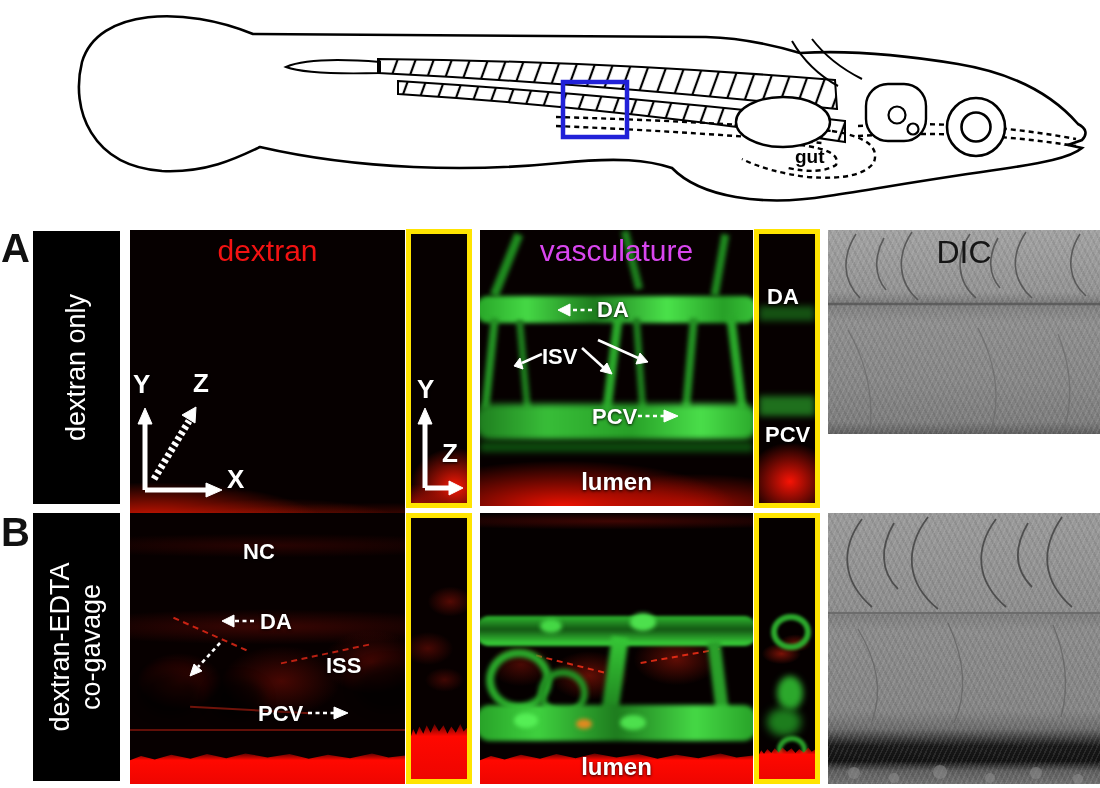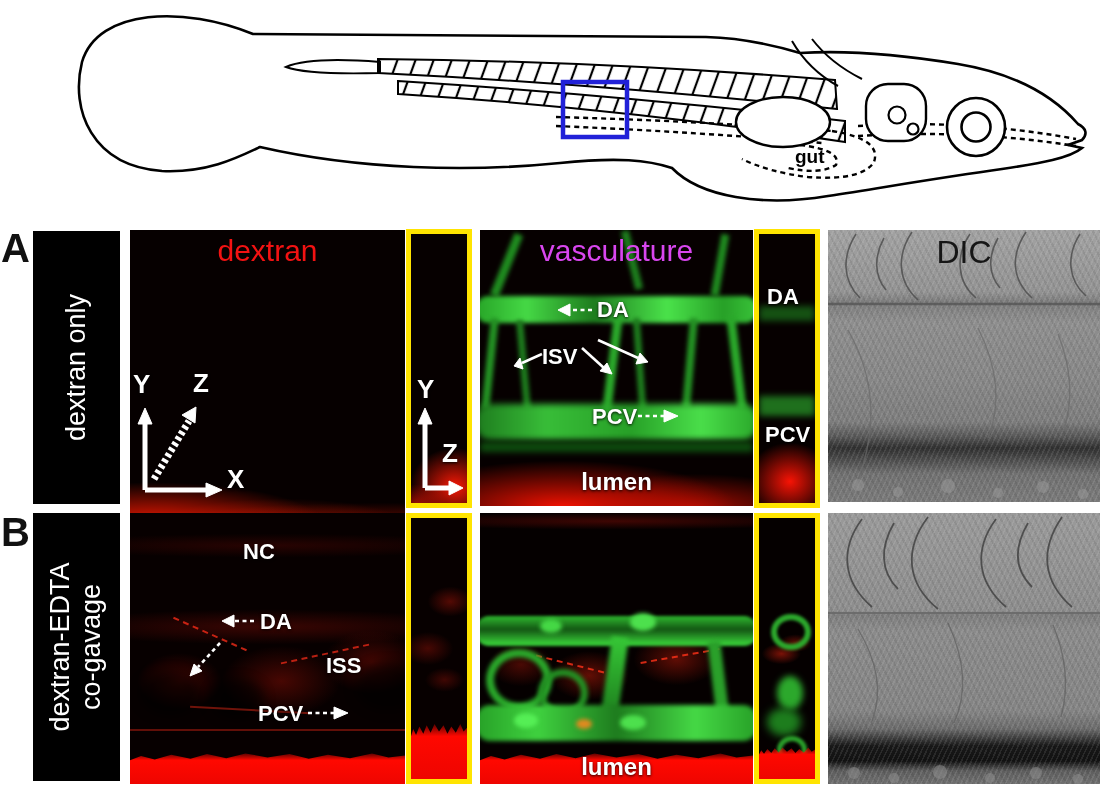--- a/index.html
+++ b/index.html
@@ -190,21 +190,21 @@
   <div class="strip" style="left:754px;top:229px;width:56px;height:269px;
        background:
         radial-gradient(58px 52px at 55% 92%, rgba(255,20,5,.97), rgba(255,20,5,0) 75%),
         #060000;">
     <div class="vml" style="left:0;top:72px;width:56px;height:15px;background:#1d7d1d;opacity:.65;filter:blur(3px)"></div>
     <div class="vml" style="left:0;top:162px;width:56px;height:20px;background:#2aa02a;opacity:.7;filter:blur(3px)"></div>
     <span class="lab" style="left:8px;top:52px">DA</span>
     <span class="lab" style="left:6px;top:190px">PCV</span>
   </div>
 
-  <div class="dicA" style="left:828px;top:230px;width:272px;height:272px">
+  <div class="dicA" style="left:828px;top:230px;width:272px;height:204px">
     <svg class="abs" style="left:0;top:0" width="272" height="276" viewBox="0 0 272 276">
       <g stroke="#4f4f4f" stroke-width="1.6" fill="none" opacity=".85">
         <path d="M 28 4 c -14 22 -14 46 4 64"></path>
         <path d="M 84 2 c -16 24 -14 50 6 68"></path>
         <path d="M 142 4 c -15 22 -13 48 6 64"></path>
         <path d="M 198 2 c -16 24 -14 48 6 66"></path>
         <path d="M 252 4 c -14 22 -12 46 6 62"></path>
         <path d="M 56 8 c -10 18 -10 38 2 52"></path>
         <path d="M 170 8 c -10 18 -10 36 2 50"></path>
       </g>

